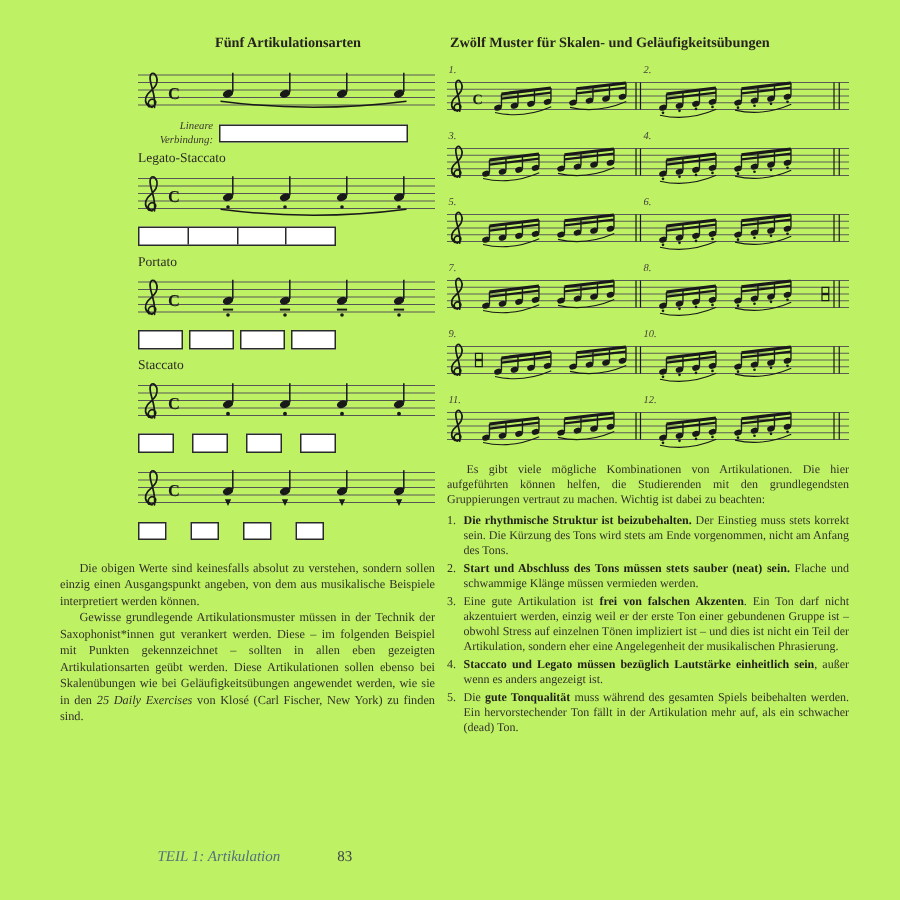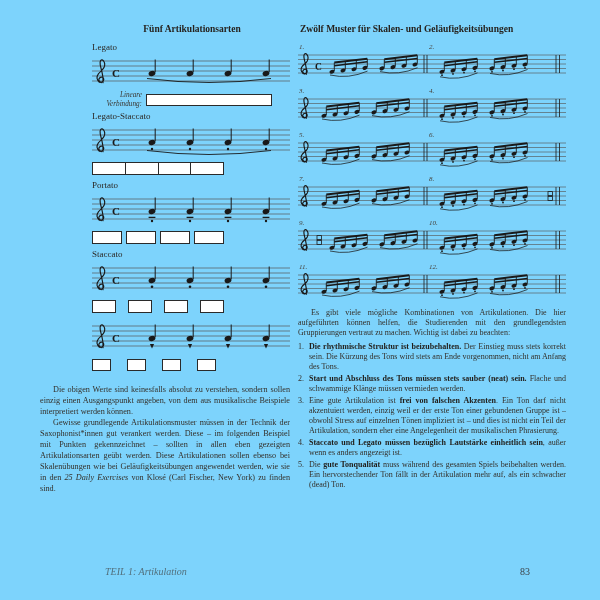--- a/index.html
+++ b/index.html
@@ -1,16 +1,16 @@
 <!DOCTYPE html>
 <html><head>
 <meta charset="utf-8">
 <style>
   html,body{margin:0;padding:0;background:#e8e8e8;}
-  .page{width:600px;height:600px;background:#7dd3fc;position:relative;overflow:hidden;
+  .page{width:600px;height:600px;background:#bef264;position:relative;overflow:hidden;
         font-family:"Liberation Serif",serif;color:#34302a;}
   .cols{display:flex;padding:16px 24px 0 40px;gap:8px;}
   .col-left{width:250px;flex:none;}
   .col-right{width:268px;flex:none;}
   .ltitle{width:200px;margin:8px 0 8px 52px;text-align:center;font-weight:bold;font-size:9.5px;color:#26231f;}
   .rtitle{font-weight:bold;font-size:9.5px;margin:8px 0 7px 2px;color:#26231f;}
   .artic-block{margin-bottom:4px;}
   .artic-label{font-size:9px;line-height:10px;margin:0 0 1px 52px;color:#2c2925;}
   .artic-staff{display:block;margin-left:52px;}
   .box-row{display:flex;align-items:center;height:15px;margin:1px 0 0 52px;}
@@ -22,35 +22,34 @@
   .body-p{font-size:8.2px;line-height:11px;text-align:justify;margin:0;text-indent:13px;}
   .body-p.first{margin-top:12px;}
   .p-italic{font-style:italic;}
   .pattern-row{display:block;margin-bottom:2px;}
   .intro-p{font-size:8px;line-height:10.2px;text-align:justify;margin:5px 0 3px 0;text-indent:13px;}
   .num-list{margin:0;}
   .li{display:flex;margin-bottom:2px;}
   .li .num{flex:none;width:11px;font-size:8px;line-height:10px;}
   .li .li-text{flex:1;font-size:8px;line-height:10px;text-align:justify;}
   .li b{color:#211e1a;}
-  .footer{position:absolute;left:105px;right:70px;top:566px;display:flex;justify-content:space-between;align-items:baseline;}
+  .footer{position:absolute;left:105px;right:70px;top:566px;display:flex;align-items:baseline;gap:38px;}
   .footer-title{font-style:italic;font-size:10px;color:#52707d;}
   .page-num{font-size:10px;color:#3c4247;}
 </style>
 </head>
 <body>
 
 <div class="page">
   <div class="cols">
 
     <div class="col-left">
       <div class="ltitle">Fünf Artikulationsarten</div>
 
       <div class="artic-block">
-        <div class="artic-label">Legato</div>
         <svg class="artic-staff" viewBox="0 0 200 38" width="200" height="38">
             <line x1="0" y1="8" x2="198" y2="8" stroke="#565656" stroke-width="0.7"></line>
             <line x1="0" y1="13" x2="198" y2="13" stroke="#565656" stroke-width="0.7"></line>
             <line x1="0" y1="18" x2="198" y2="18" stroke="#565656" stroke-width="0.7"></line>
             <line x1="0" y1="23" x2="198" y2="23" stroke="#565656" stroke-width="0.7"></line>
             <line x1="0" y1="28" x2="198" y2="28" stroke="#565656" stroke-width="0.7"></line>
             <g transform="translate(6 5) scale(1)" fill="none" stroke="#191919" stroke-width="1.15" stroke-linecap="round">
               <path d="M3.4 24.6C1 24.2 0 21.6 1.6 20C3.2 18.4 5.8 19.3 5.8 21.3C5.8 23.5 3.4 24.7 1.4 23.7C-1.4 22.3 -1.8 18.6 0.4 15.8C2.2 13.5 4.8 12.2 6 9.6C7.1 7 6.7 4.2 5.3 2.6C3.9 1 2.3 2.2 2.1 4.2C1.8 6.8 2.9 9.8 3.8 13.2C4.7 16.6 5.5 20.4 5 24.6"></path>
               <circle cx="1.4" cy="23.7" r="1" fill="#191919" stroke="none"></circle>
             </g>

